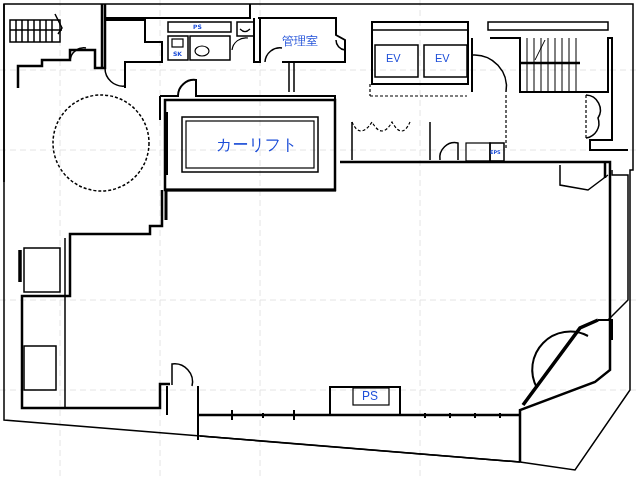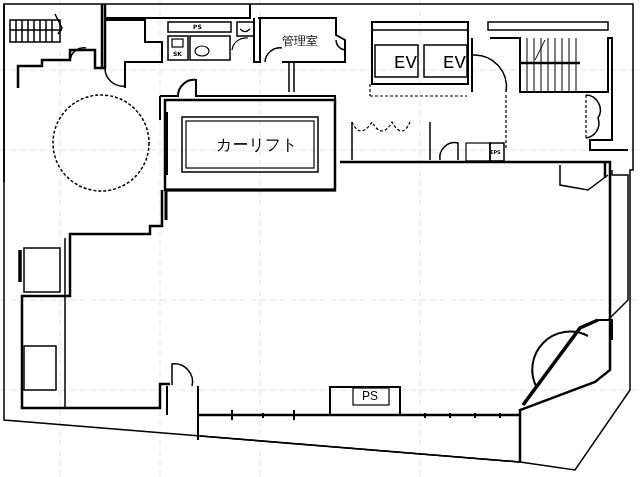--- a/index.html
+++ b/index.html
@@ -1,21 +1,21 @@
 <!DOCTYPE html>
 <html><head>
 <meta charset="utf-8">
 <style>
   html, body { margin: 0; padding: 0; background: #ffffff; }
   body { width: 640px; height: 477px; overflow: hidden; position: relative; font-family: "DejaVu Sans", sans-serif; }
   svg { position: absolute; left: 0; top: 0; }
-  .lbl { position: absolute; color: #000000; white-space: nowrap; }
+  .lbl { position: absolute; color: #1d4ed8; white-space: nowrap; }
   .lbl-md { font-size: 12px; }
   .lbl-lg { font-size: 16px; }
-  .lbl-ev { font-size: 19px; font-family: Liberation Mono, monospace; margin-left: 8px; }
+  .lbl-ev { font-size: 11px; font-family: Liberation Sans, sans-serif; }
   .lbl-sm { font-size: 6px; font-weight: bold; }
   .lbl-ps { font-size: 12px; font-family: "Liberation Sans", sans-serif; }
 </style>
 </head>
 <body>
 
 <svg width="640" height="477" viewBox="0 0 640 477">
 
   <g stroke="#e4e4e4" stroke-width="1" stroke-dasharray="6,4">
     <line x1="0" y1="70" x2="640" y2="70"></line>

